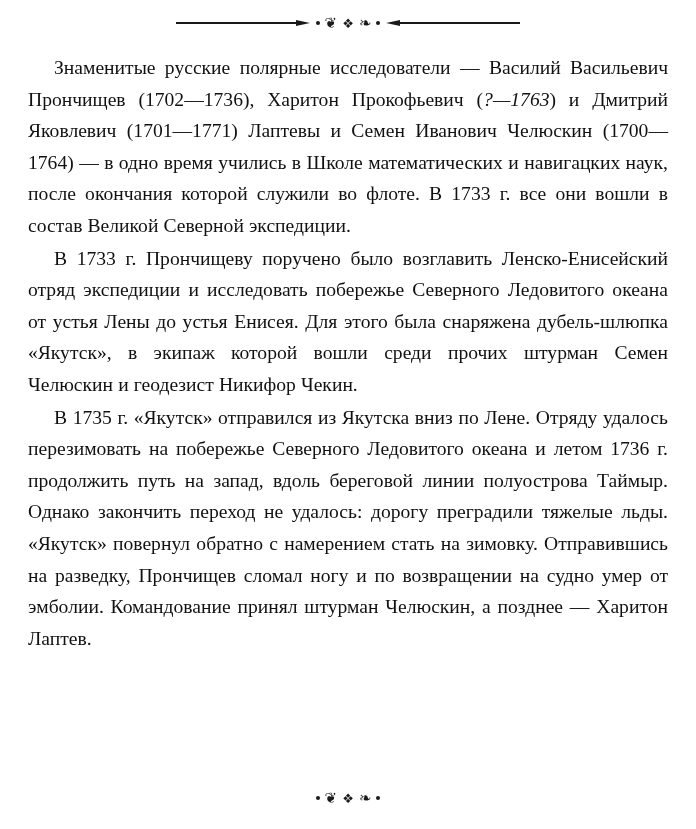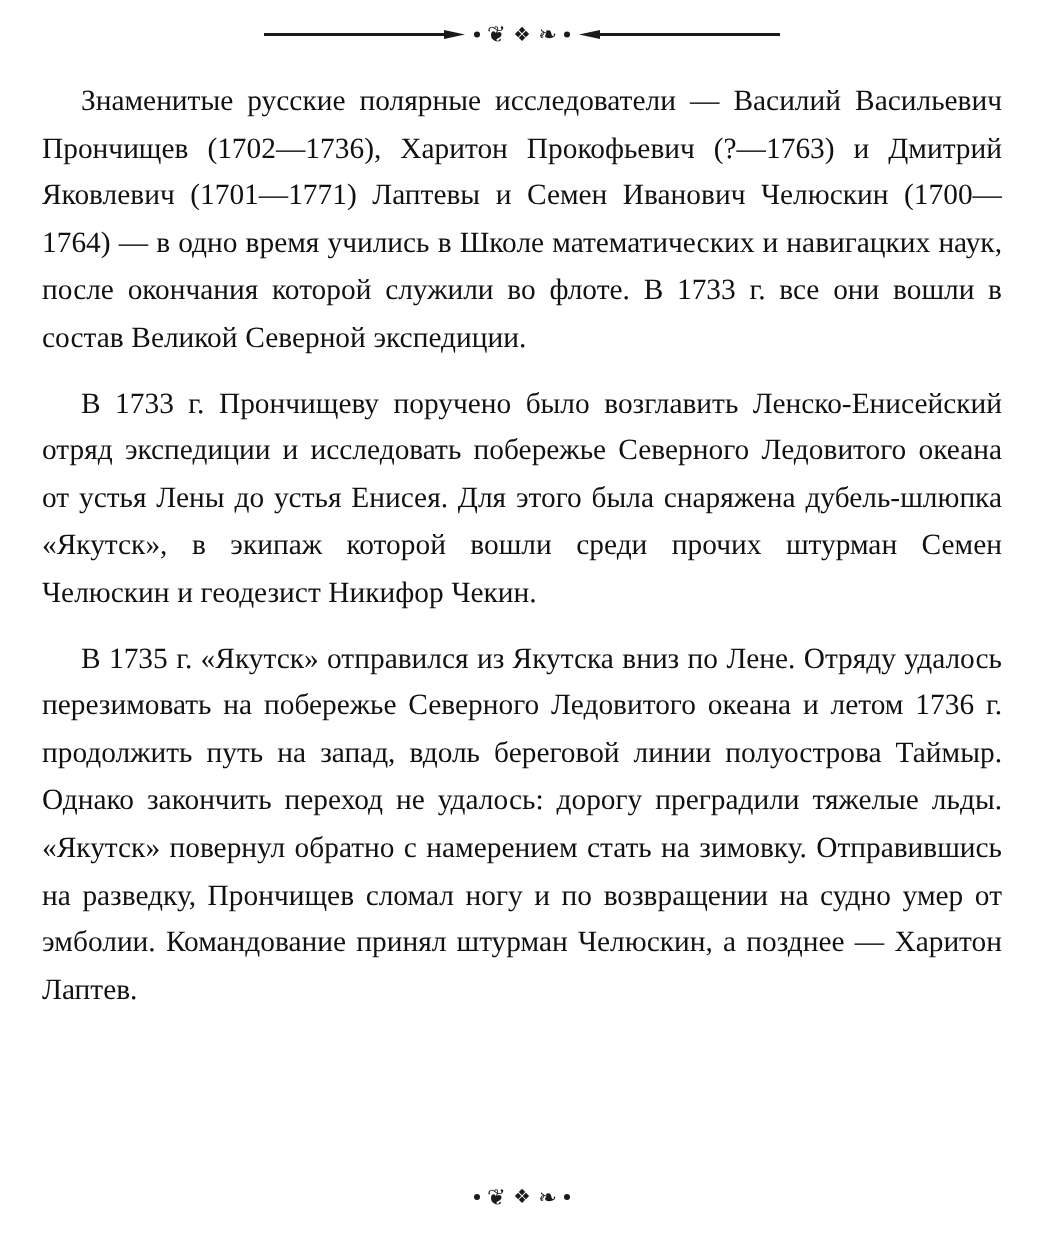--- a/index.html
+++ b/index.html
@@ -78,22 +78,22 @@
   }
   p.para {
     margin: 0;
     font-size: 19.6px;
     line-height: 31.6px;
     text-align: justify;
     text-indent: 26px;
     hyphens: manual;
     word-spacing: 0.2px;
   }
-  p.para + p.para { margin-top: 12px; }
-  .ital { }
+  p.para + p.para { margin-top: 1px; }
+  .ital { font-style: italic; }
 </style>
 </head>
 <body>
 
 <div class="page">
 
   <div class="ornament top">
     <span class="orn-rule"></span>
     <span class="orn-taper-r"></span>
     <span class="orn-center">

